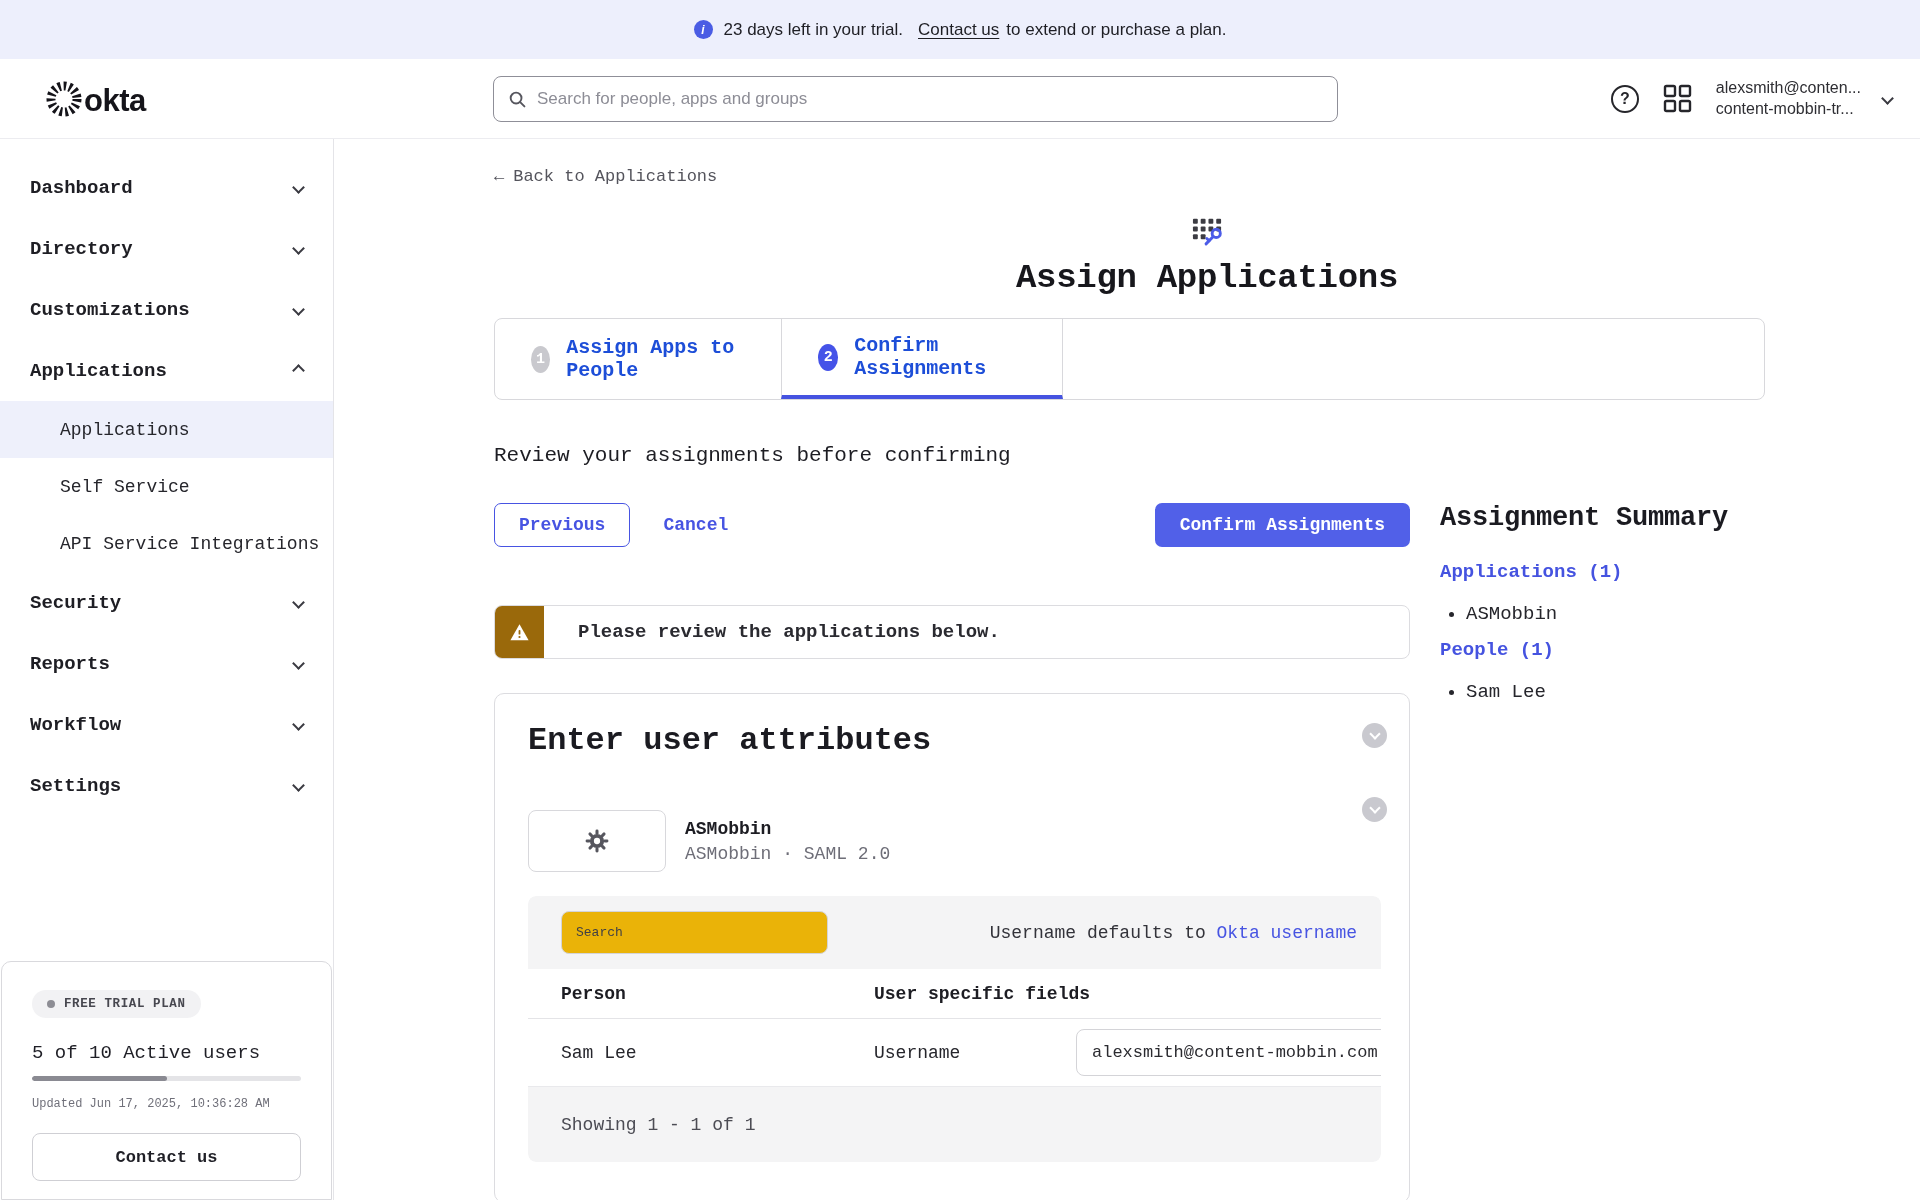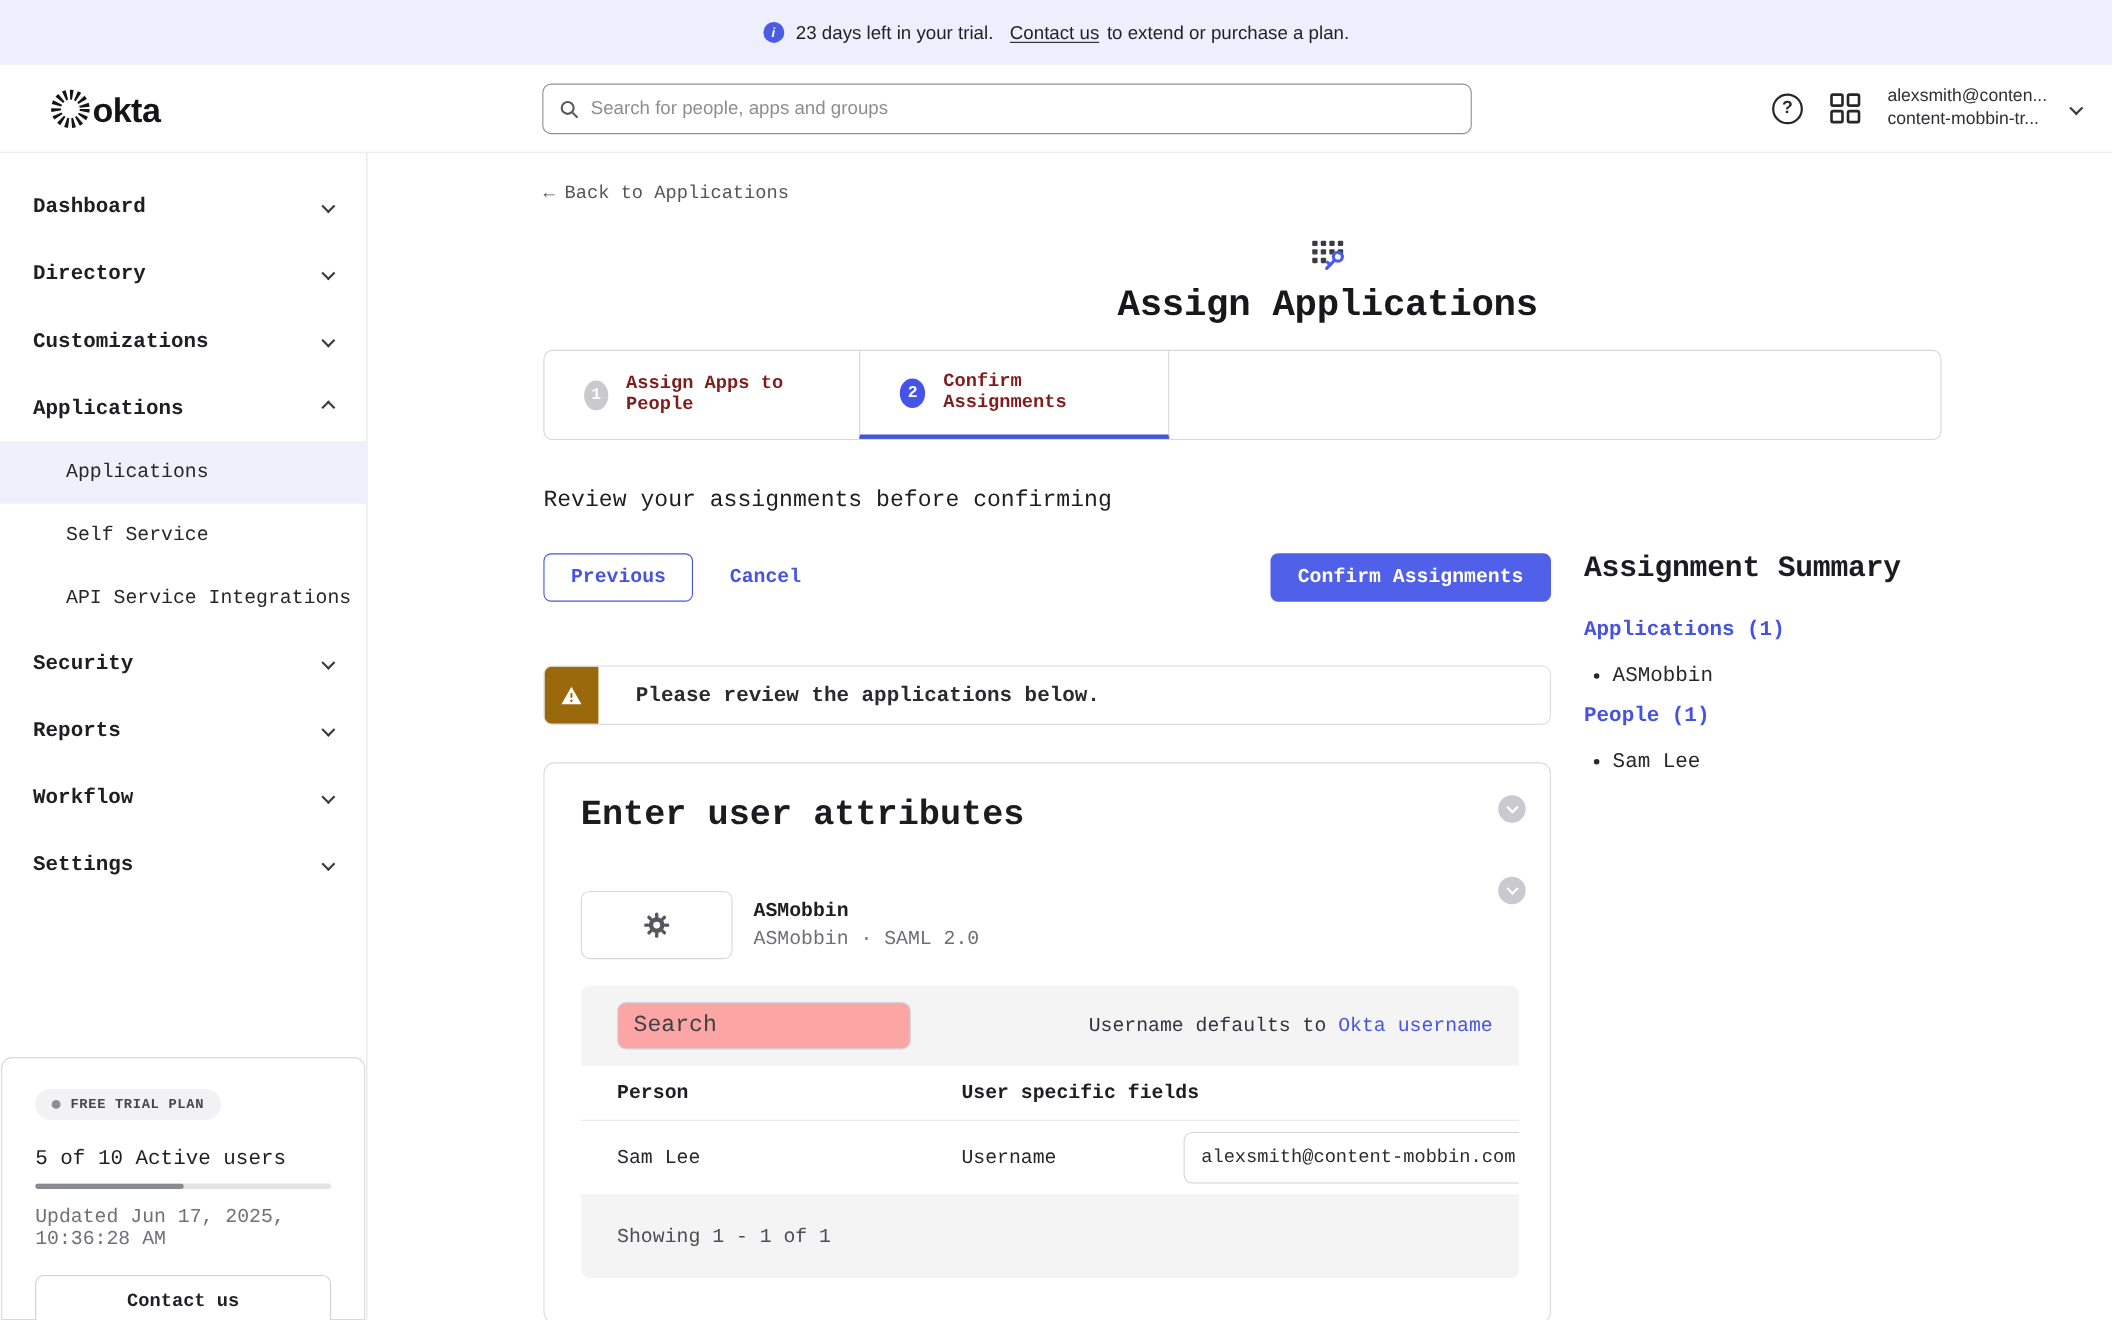--- a/index.html
+++ b/index.html
@@ -49,41 +49,41 @@
 
   .trial-panel { position:absolute; left:1px; right:1px; bottom:0; height:239px;
     border:1px solid #d9d9dd; border-radius:10px 10px 0 0; padding:28px 30px; background:#fff; }
   .plan-badge { display:inline-flex; align-items:center; gap:9px; background:#f2f2f4;
     border-radius:14px; padding:7px 15px; font-size:12.5px; font-weight:600;
     letter-spacing:0.6px; color:#47474f; }
   .plan-badge .dot { width:8px; height:8px; border-radius:50%; background:#8d8d94; }
   .usage { font-size:19px; color:#1f1f26; margin-top:24px; }
   .progress { margin-top:12px; height:5px; background:#e4e4e7; border-radius:3px; overflow:hidden; }
   .progress .fill { height:100%; background:#8a8a92; border-radius:3px; }
-  .updated { font-size:18px; color:#70707a; margin-top:16px; }
+  .updated { font-size:12px; color:#70707a; margin-top:16px; }
   .contact-btn { margin-top:22px; width:100%; height:48px; background:#fff;
     border:1px solid #cfcfd4; border-radius:8px; font-size:17px; font-weight:600;
     color:#1f1f26; cursor:pointer; font-family:inherit; }
 
   
   main { flex:1; padding:28px 0 0 160px; min-width:0; }
   .back-link { display:inline-flex; align-items:center; gap:9px; font-size:17px;
     color:#54545c; cursor:pointer; }
   h1 { display:flex; align-items:center; gap:13px; font-size:34px; font-weight:bold;
     color:#17171c; margin-top:27px; letter-spacing:-0.3px;flex-direction:column; }
   .steps { width:1271px; height:82px; border:1px solid #d8d8dc; border-radius:8px;
     margin-top:21px; display:flex; overflow:hidden; background:#fff; }
   .step { display:flex; align-items:center; gap:16px; padding:0 36px; cursor:pointer; }
   .step.s1 { width:286px; }
   .step.s2 { width:282px; border-left:1px solid #d8d8dc; border-right:1px solid #d8d8dc;
     border-bottom:4px solid #4553e0; }
   .step-num { width:27px; height:27px; border-radius:50%; display:flex; align-items:center;
     justify-content:center; font-size:15px; font-weight:bold; color:#fff; background:#c9c9ce; }
   .step.s2 .step-num { background:#4553e8; }
-  .step-label { font-size:17px; font-weight:bold; color:#7f1d1d; }
+  .step-label { font-size:20px; font-weight:bold; color:#1d4ed8; }
   .review-note { margin-top:44px; font-size:21px; color:#1d1d23; }
 
   .content-row { display:flex; margin-top:36px; }
   .left-col { width:916px; flex:0 0 916px; }
   .right-col { width:330px; margin-left:30px; }
 
   .actions { display:flex; align-items:center; }
   .btn-outline { height:44px; padding:0 24px; border:1px solid #4754e2; border-radius:7px;
     background:#fff; color:#4754e2; font-size:18px; font-weight:bold; cursor:pointer; font-family:inherit; }
   .link-cancel { margin-left:33px; color:#4754e2; font-size:18px; font-weight:bold; cursor:pointer; }
@@ -107,22 +107,22 @@
   .app-row { margin-top:51px; display:flex; align-items:center; gap:19px; }
   .app-tile { width:138px; height:62px; border:1px solid #d8d8dc; border-radius:8px;
     display:flex; align-items:center; justify-content:center; }
   .app-name { font-size:18px; font-weight:600; color:#1d1d23; }
   .app-meta { font-size:18px; color:#6e6e78; margin-top:5px; }
   .section-title { margin-top:44px; font-size:18px; font-weight:600; color:#1d1d23; }
 
   .panel { margin-top:24px; width:853px; border-radius:8px; overflow:hidden; }
   .panel-head { background:#f4f4f5; height:73px; display:flex; align-items:center;
     padding:0 24px 0 33px; border-radius:8px 8px 0 0; }
-  .panel-search { width:267px; height:43px; background:#fca5a5; border:1px solid #d4d4d8;
-    border-radius:8px; padding:0 14px; font-size:21px; color:#2b2b30; font-family:inherit; outline:none; }
+  .panel-search { width:267px; height:43px; background:#eab308; border:1px solid #d4d4d8;
+    border-radius:8px; padding:0 14px; font-size:13px; color:#2b2b30; font-family:inherit; outline:none; }
   .panel-search::placeholder { color:#3f3f46; }
   .uname-note { margin-left:auto; font-size:18px; color:#33333a; }
   .uname-note a { color:#4754e2; cursor:pointer; text-decoration:none; }
   .thead { display:grid; grid-template-columns:313px 1fr; padding:0 0 0 33px; height:50px;
     align-items:center; background:#fff; border-bottom:1px solid #e4e4e7; }
   .thead div { font-size:18px; font-weight:bold; color:#1d1d23; }
   .trow { display:grid; grid-template-columns:313px 202px 1fr; padding:0 0 0 33px; height:67px;
     align-items:center; background:#fff; }
   .trow .cell { font-size:18px; color:#26262c; }
   .uname-input { width:323px; height:47px; border:1px solid #d4d4d8; border-radius:8px;

